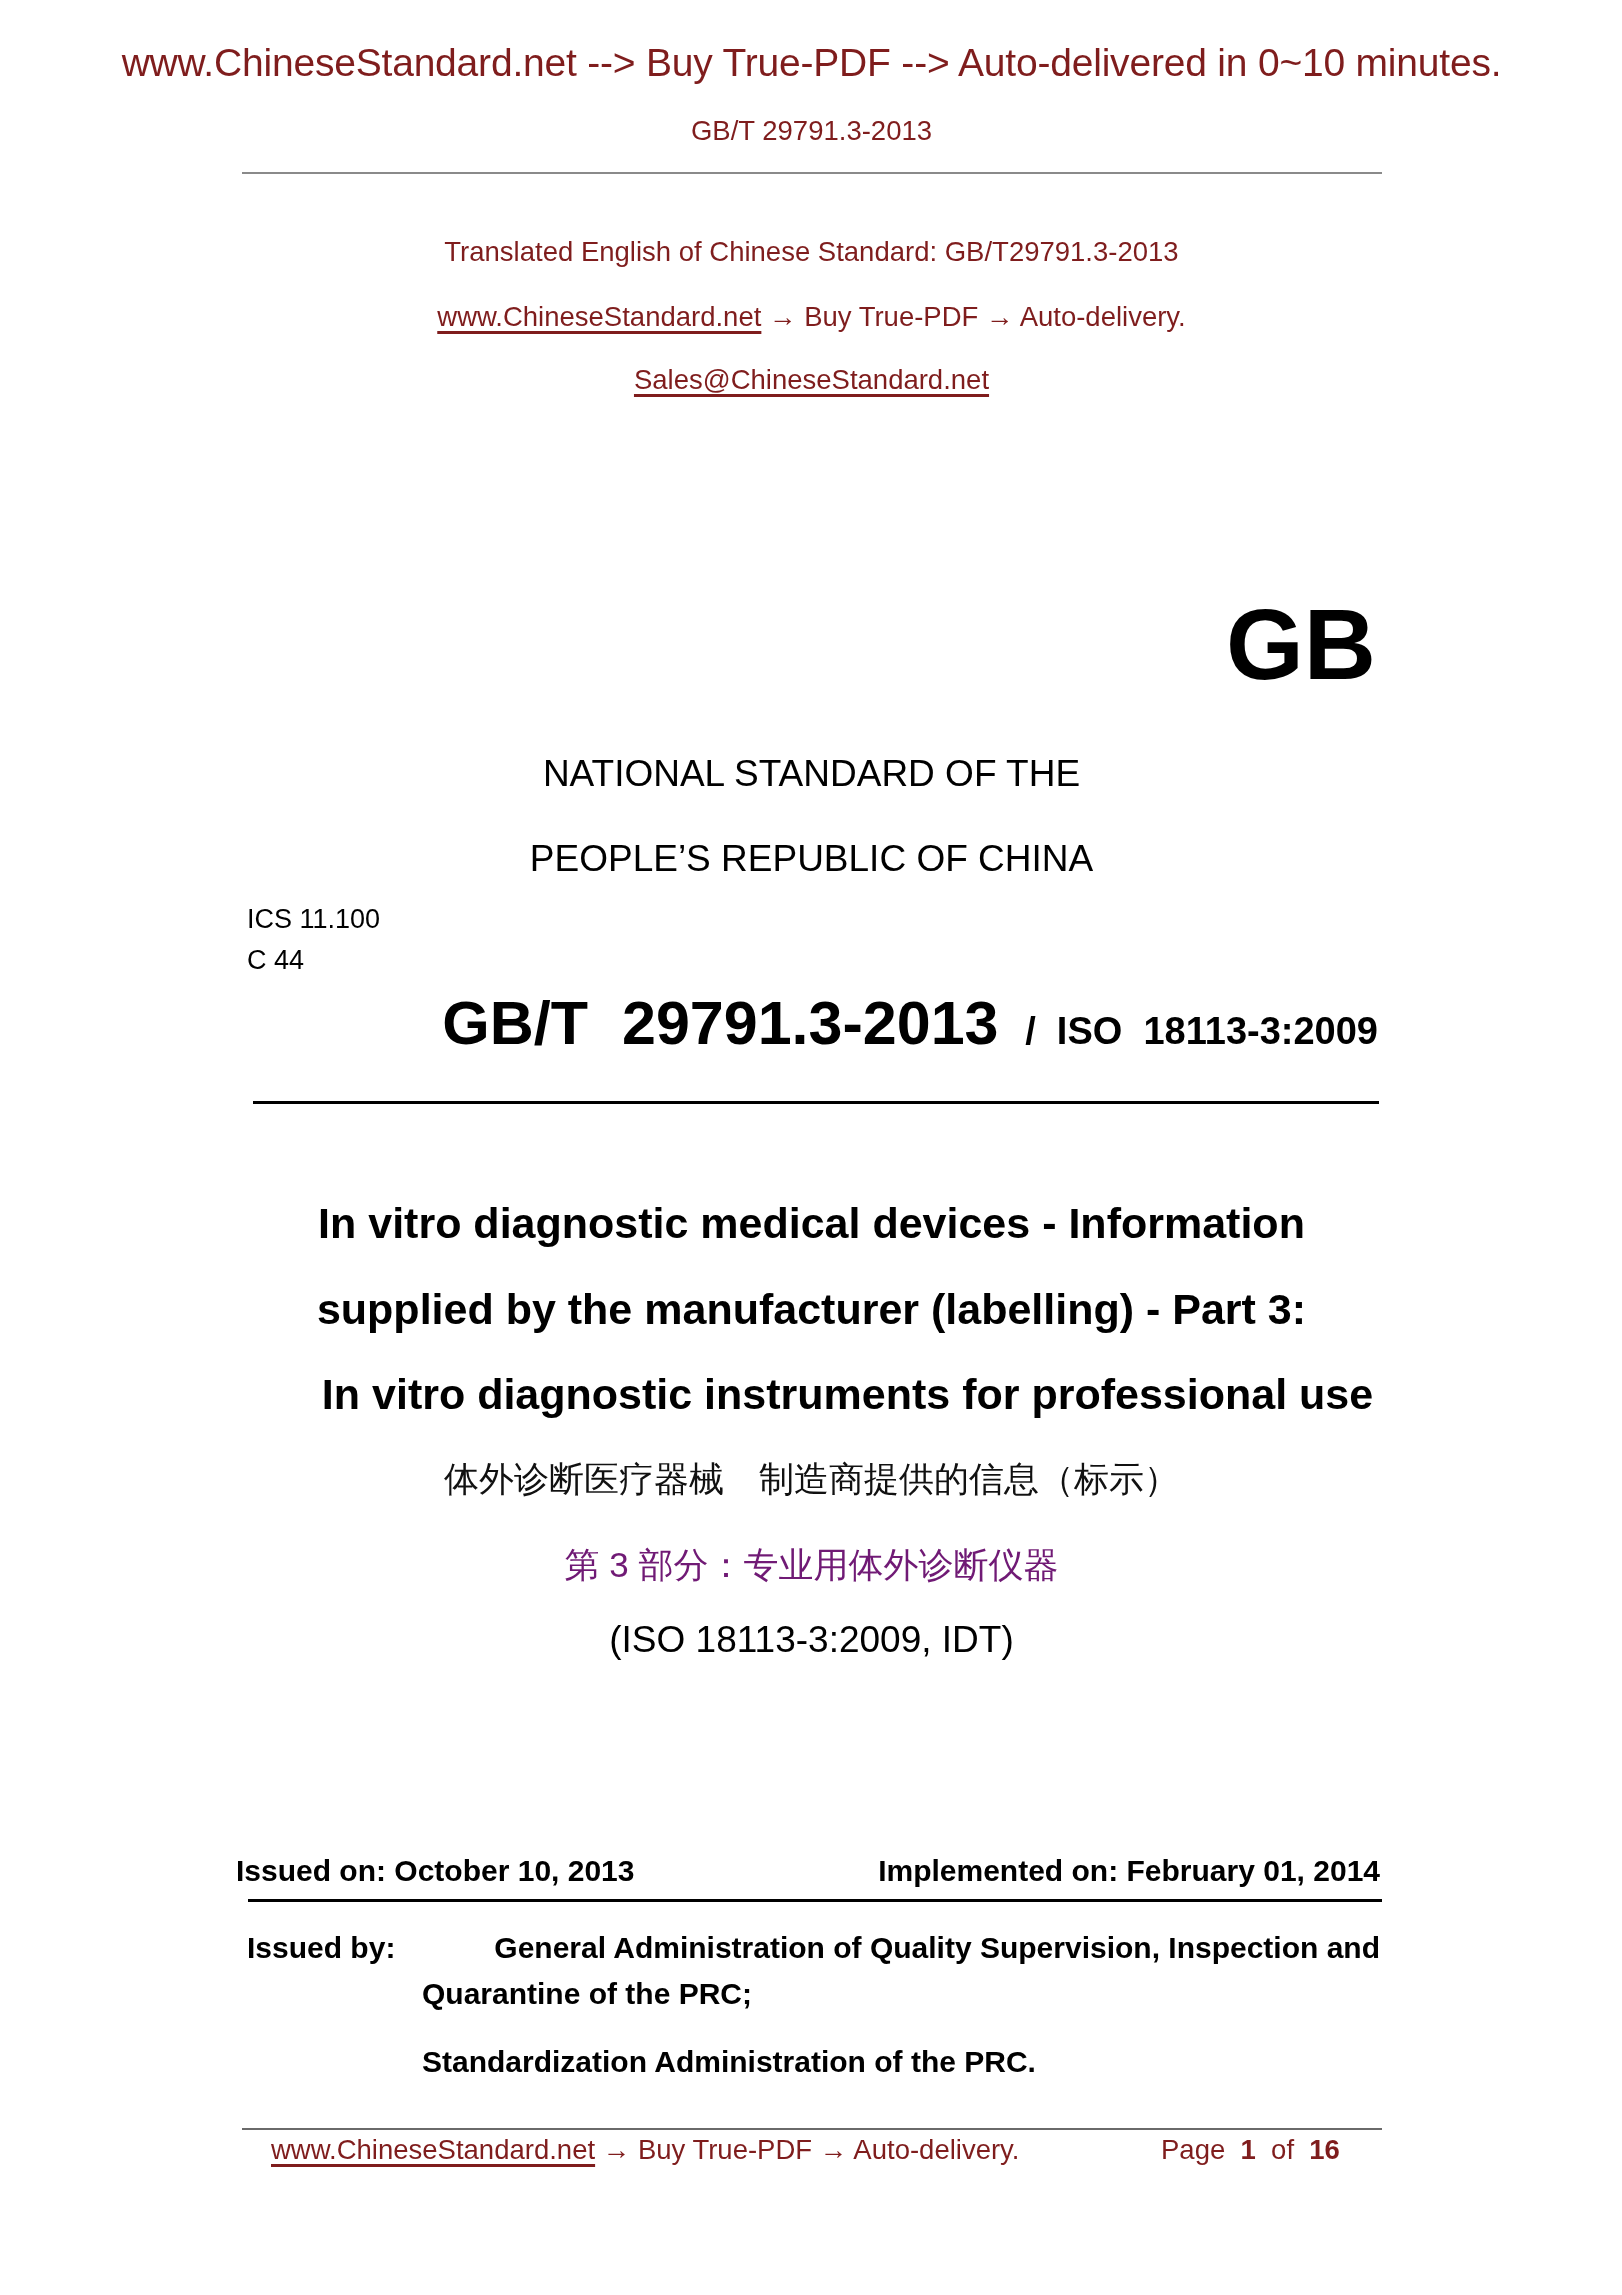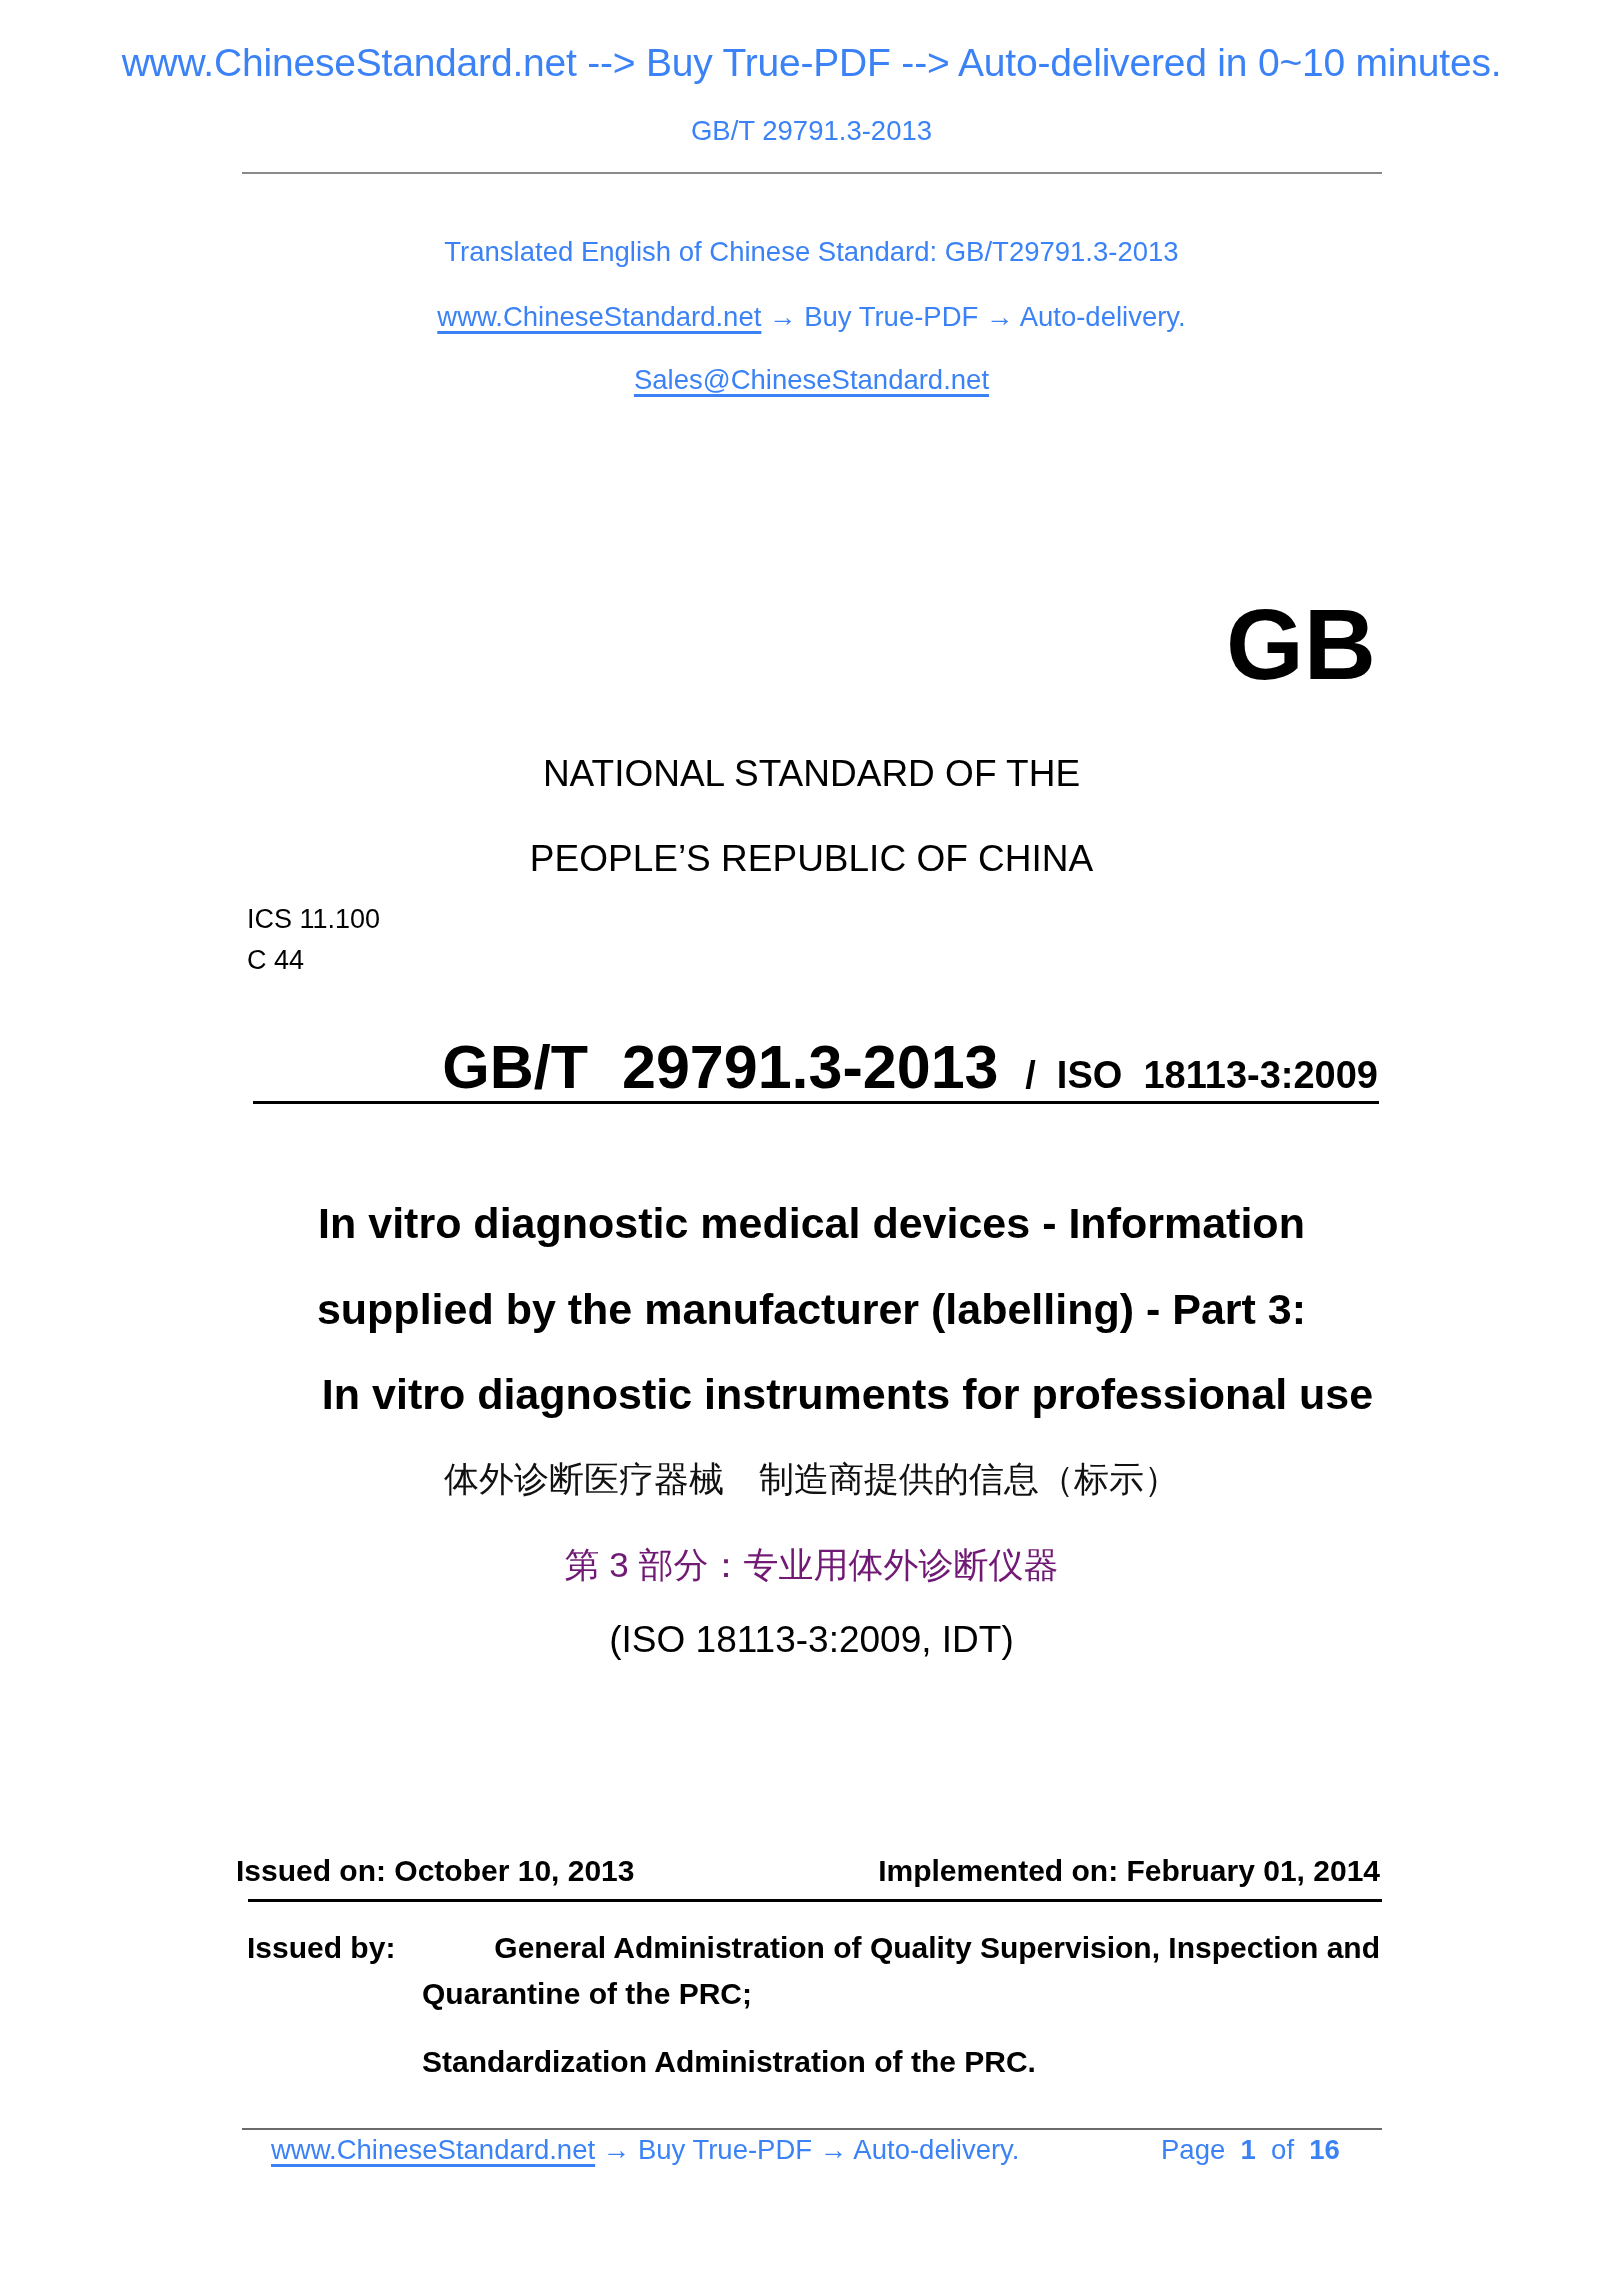--- a/index.html
+++ b/index.html
@@ -3,21 +3,21 @@
 <meta charset="utf-8">
 <style>
   html, body { margin: 0; padding: 0; background: #ffffff; }
   body {
     width: 1623px; height: 2295px; position: relative; overflow: hidden;
     font-family: "Liberation Sans", "DejaVu Sans", sans-serif;
     color: #000;
   }
   .abs { position: absolute; white-space: nowrap; line-height: 1; }
   .center { left: 0; width: 1623px; text-align: center; }
-  .grey { color: #3b82f6; }
+  .grey { color: #7f1d1d; }
   .rule { position: absolute; }
   a { color: inherit; }
   .ul { text-decoration: underline; text-decoration-thickness: 2.5px; text-underline-offset: 5px; }
   .arrow { display: inline-block; }
   .bold { font-weight: bold; }
 </style>
 </head>
 <body>
 
 <div class="abs center grey" style="top:43px; font-size:39px; letter-spacing:-0.2px;">www.ChineseStandard.net --&gt; Buy True-PDF --&gt; Auto-delivered in 0~10 minutes.</div>
@@ -40,21 +40,21 @@
 </div>
 
 <div class="abs bold" style="top:594px; right:247px; font-size:100px; text-align:right;">GB</div>
 
 <div class="abs center" style="top:755px; font-size:37px;">NATIONAL STANDARD OF THE</div>
 <div class="abs center" style="top:840px; font-size:37px;">PEOPLE’S REPUBLIC OF CHINA</div>
 
 <div class="abs" style="top:906px; left:247px; font-size:27px;">ICS 11.100</div>
 <div class="abs" style="top:947px; left:247px; font-size:27px;">C 44</div>
 
-<div class="abs bold" style="top:993px; right:245px; text-align:left;margin-top:44px;">
+<div class="abs bold" style="top:993px; right:245px; text-align:left;">
   <span style="font-size:61px;">GB/T&nbsp;&nbsp;29791.3-2013</span>
   <span style="font-size:38px; margin-left:23px;">/&nbsp;&nbsp;ISO&nbsp;&nbsp;18113-3:2009</span>
 </div>
 <div class="rule" style="left:253px; top:1101px; width:1126px; height:3.3px; background:#000;"></div>
 
 <div class="abs center bold" style="top:1202px; font-size:43px;">In vitro diagnostic medical devices - Information</div>
 <div class="abs center bold" style="top:1288px; font-size:43px;">supplied by the manufacturer (labelling) - Part 3:</div>
 <div class="abs center bold" style="top:1373px; font-size:43px;padding-left:36px;">In vitro diagnostic instruments for professional use</div>
 
 <div class="abs center" style="top:1461px; font-size:35px; color:#111;">体外诊断医疗器械　制造商提供的信息（标示）</div>

